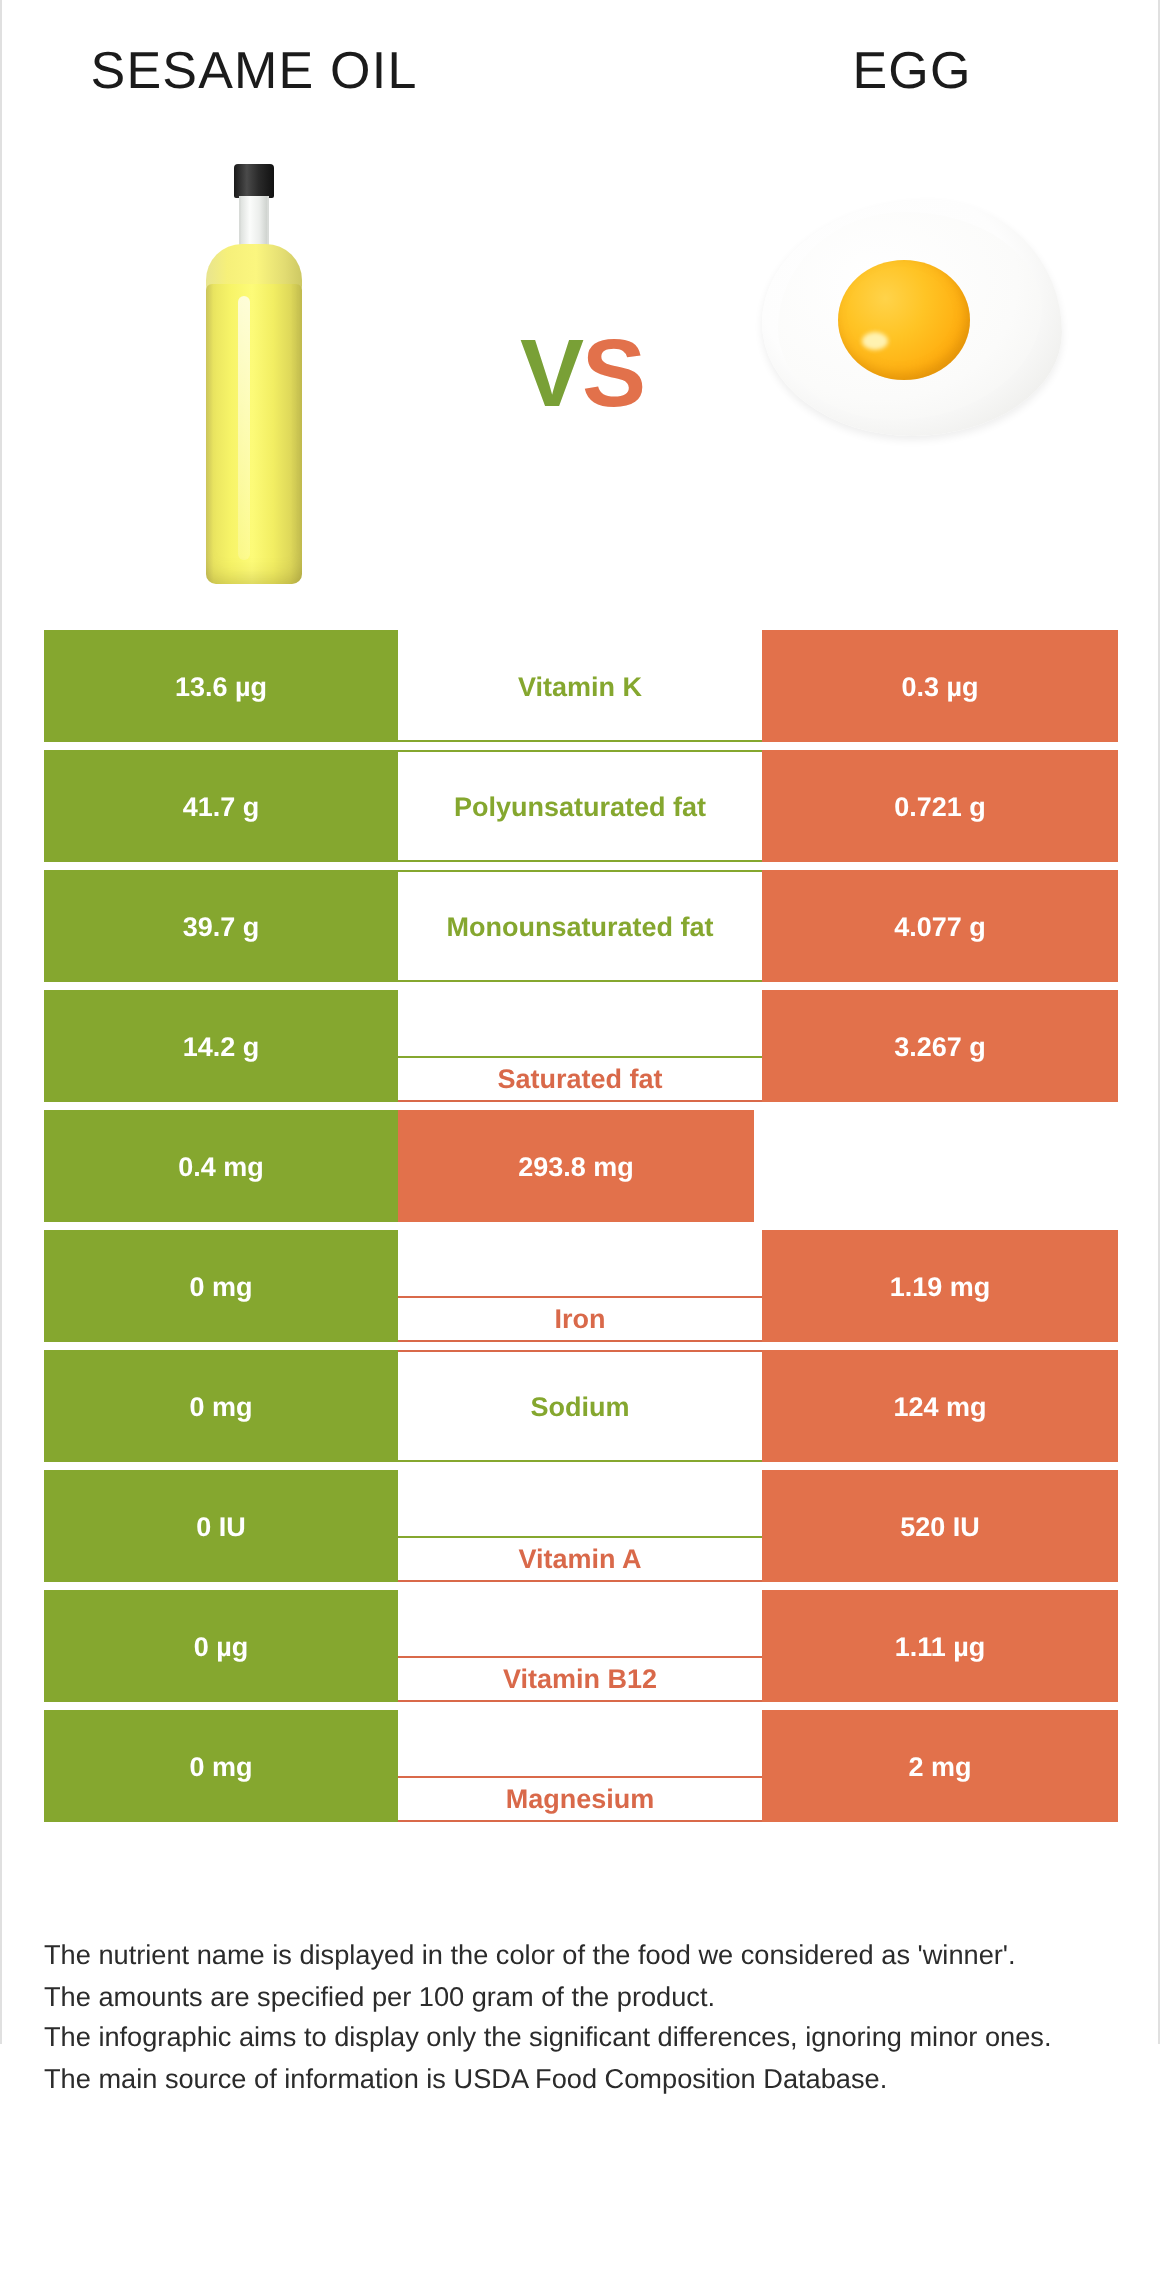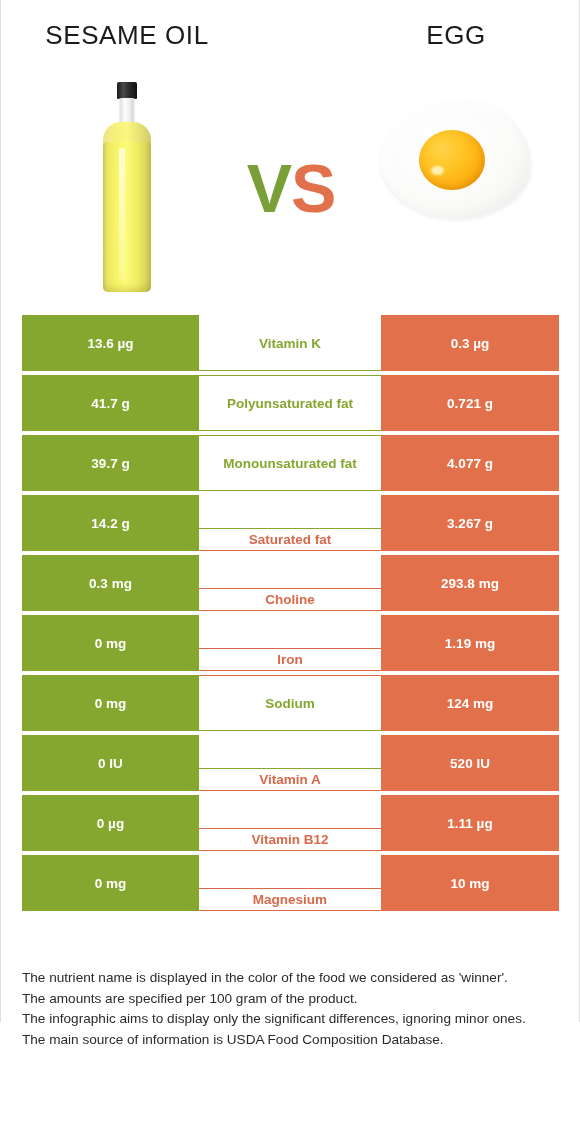--- a/index.html
+++ b/index.html
@@ -138,21 +138,21 @@
     position: absolute;
     left: 231px;
     top: 0;
     width: 118px;
     height: 240px;
     display: flex;
     align-items: center;
     justify-content: center;
   }
   .vs-text {
-    font-size: 68px;
+    font-size: 48px;
     font-weight: 700;
     letter-spacing: -1px;
     line-height: 1;
     font-family: "Liberation Sans", sans-serif;
   }
   .vs-v { color: #79a036; }
   .vs-s { color: #e2714b; }
 
   
   .egg-wrap {
@@ -328,22 +328,21 @@
         <div class="cell-left">39.7 g</div>
         <div class="cell-mid">Monounsaturated fat</div>
         <div class="cell-right">4.077 g</div>
       </div>
       <div class="row win-red rule-green">
         <div class="cell-left">14.2 g</div>
         <div class="cell-mid">Saturated fat</div>
         <div class="cell-right">3.267 g</div>
       </div>
       <div class="row win-red rule-red">
-        <div class="cell-left">0.3 mg</div>
-        <div class="cell-mid">Choline</div>
+        <div class="cell-left">0.4 mg</div>
         <div class="cell-right">293.8 mg</div>
       </div>
       <div class="row win-red rule-red">
         <div class="cell-left">0 mg</div>
         <div class="cell-mid">Iron</div>
         <div class="cell-right">1.19 mg</div>
       </div>
       <div class="row win-green rule-red">
         <div class="cell-left">0 mg</div>
         <div class="cell-mid">Sodium</div>
@@ -355,21 +354,21 @@
         <div class="cell-right">520 IU</div>
       </div>
       <div class="row win-red rule-red">
         <div class="cell-left">0 µg</div>
         <div class="cell-mid">Vitamin B12</div>
         <div class="cell-right">1.11 µg</div>
       </div>
       <div class="row win-red rule-red">
         <div class="cell-left">0 mg</div>
         <div class="cell-mid">Magnesium</div>
-        <div class="cell-right">10 mg</div>
+        <div class="cell-right">2 mg</div>
       </div>
     </div>
 
   <div class="footnote">
     <div>The nutrient name is displayed in the color of the food we considered as 'winner'.</div>
     <div>The amounts are specified per 100 gram of the product.</div>
     <div>The infographic aims to display only the significant differences, ignoring minor ones.</div>
     <div>The main source of information is USDA Food Composition Database.</div>
   </div>
 

